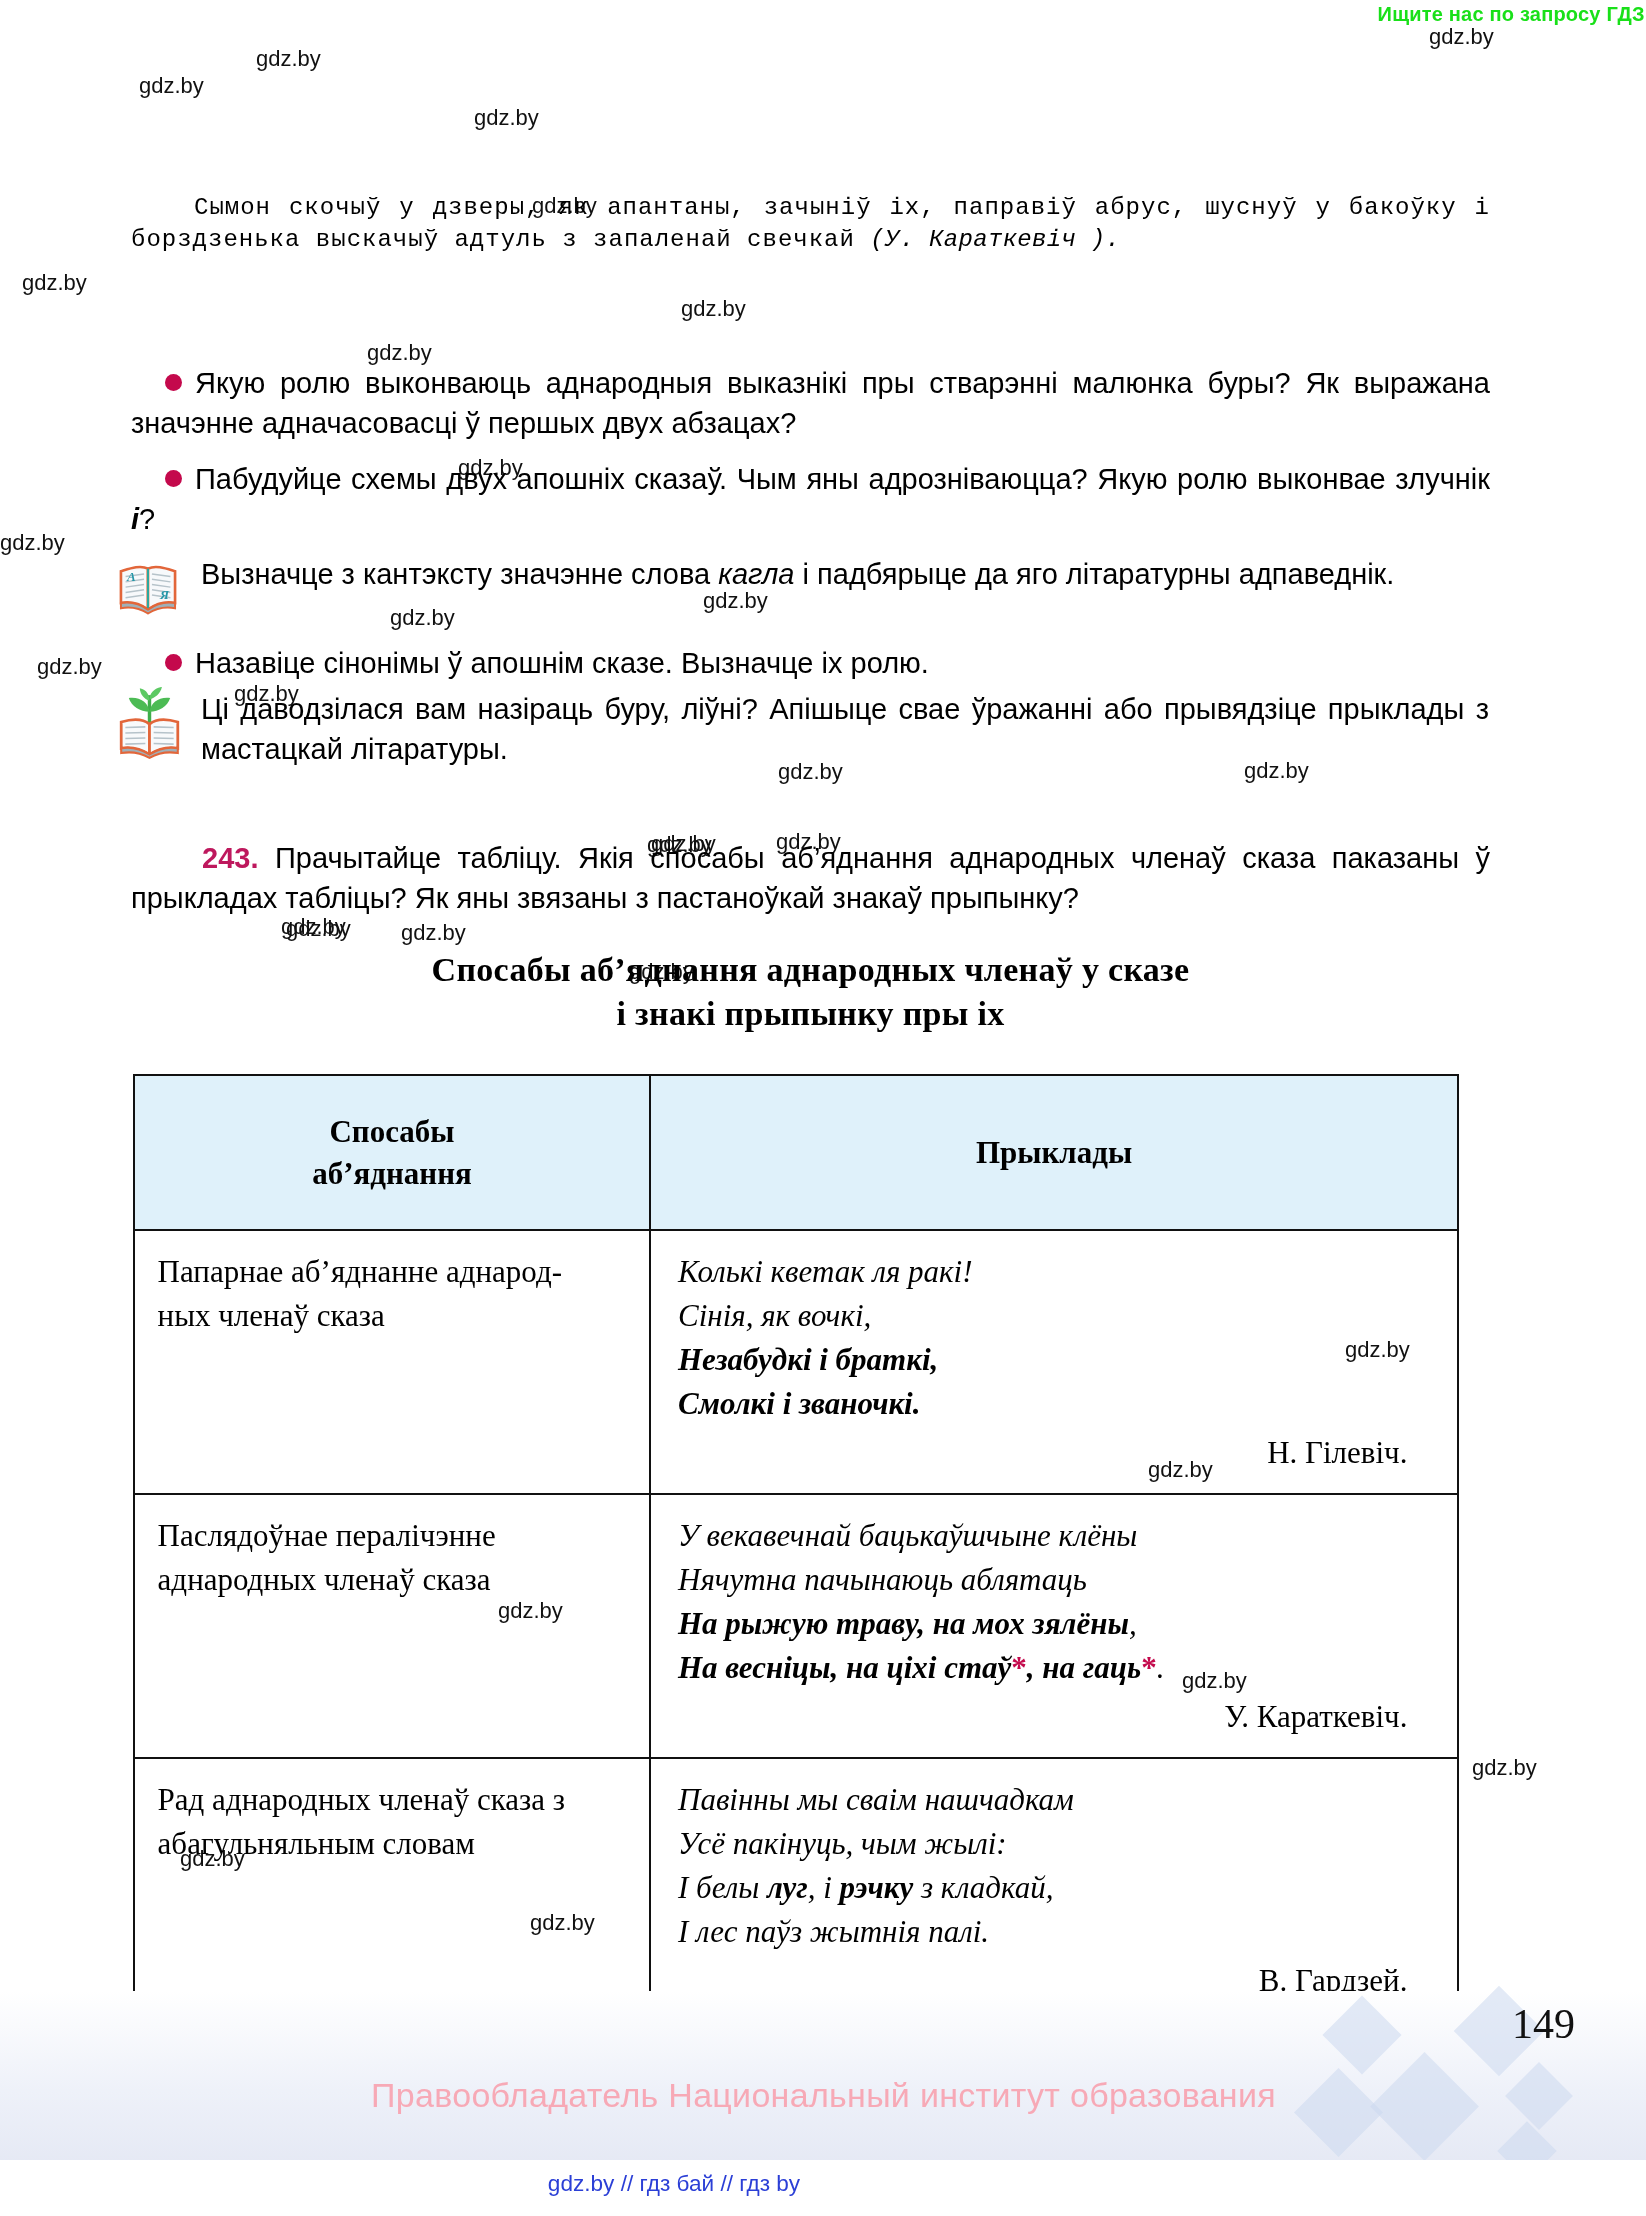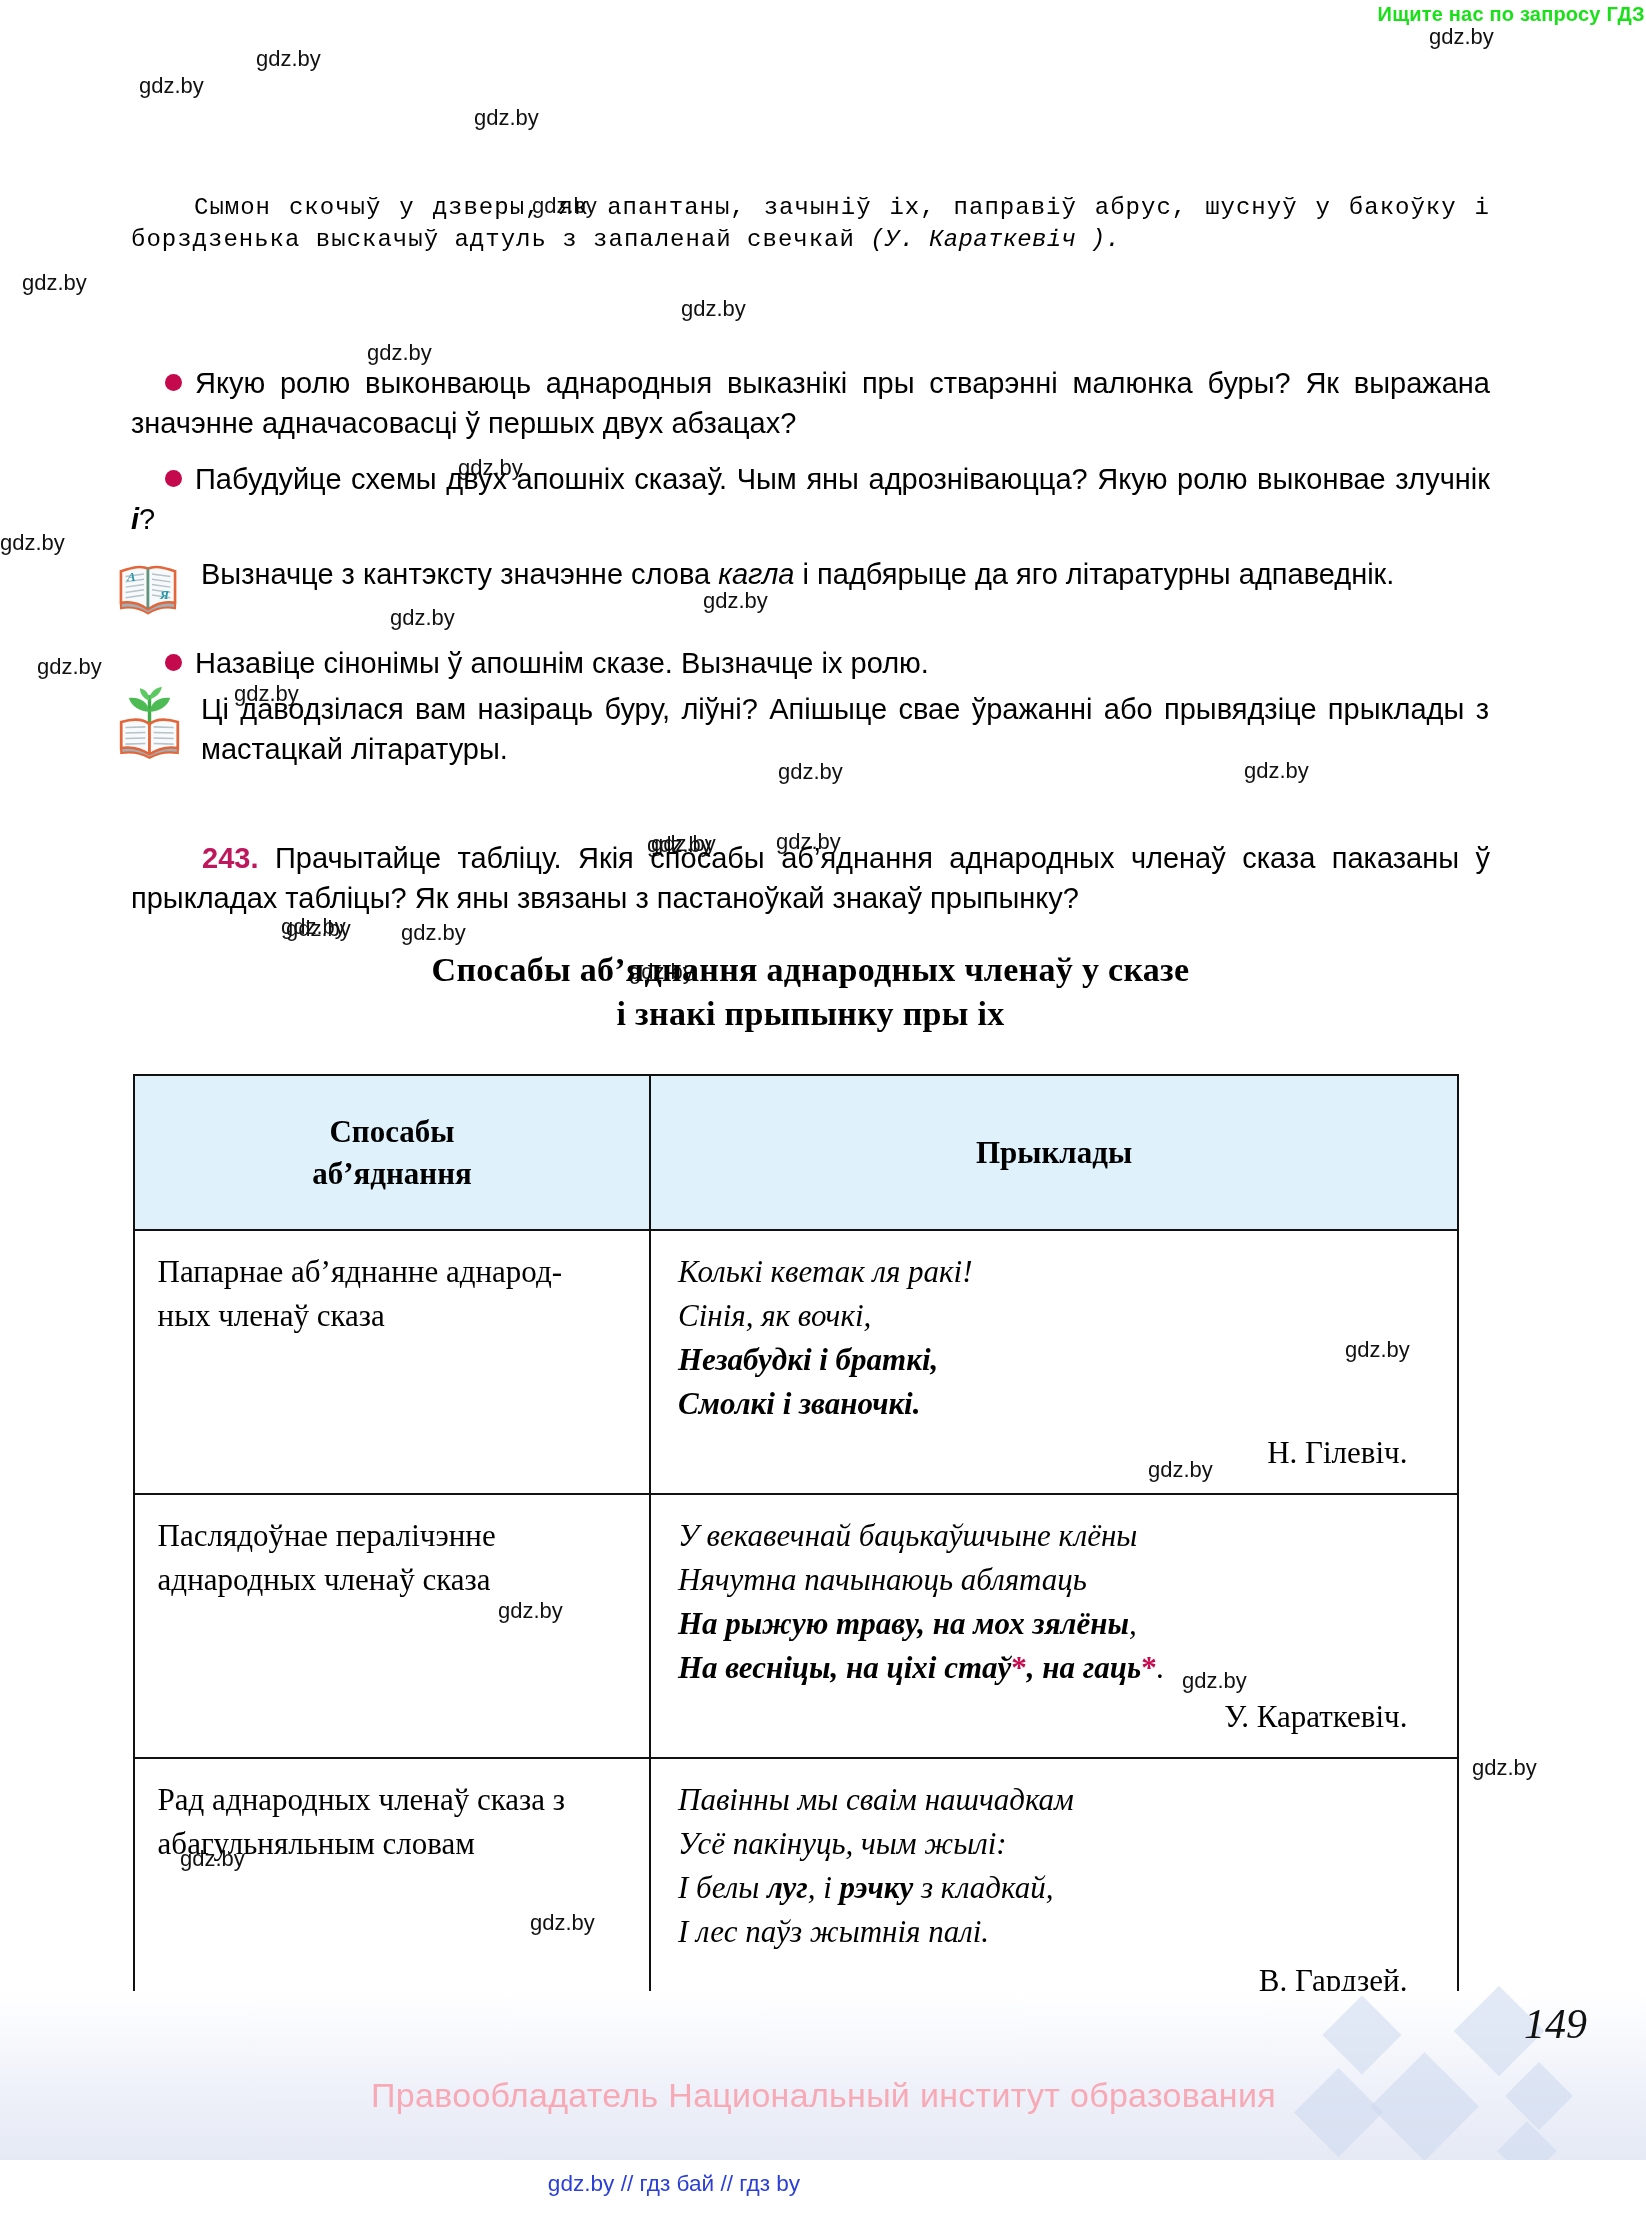--- a/index.html
+++ b/index.html
@@ -170,27 +170,26 @@
     background: linear-gradient(180deg, #ffffff 0%, #eef1f9 55%, #e4e8f4 100%);
   }
   .diamond {
     position: absolute;
     background: #ccd8ee;
     opacity: 0.55;
     transform: rotate(45deg);
   }
   .page-num {
     position: absolute;
-    right: 60px;
+    right: 72px;
     top: 2000px;
     font-family: "Liberation Serif", serif;
     font-size: 42px;
     font-weight: normal;
     color: #111;
-    font-style: italic;
   }
   .copyright {
     position: absolute;
     left: 0;
     top: 2076px;
     width: 1647px;
     text-align: center;
     font-family: "Liberation Sans", sans-serif;
     font-size: 34px;
     color: #f7a9b6;

